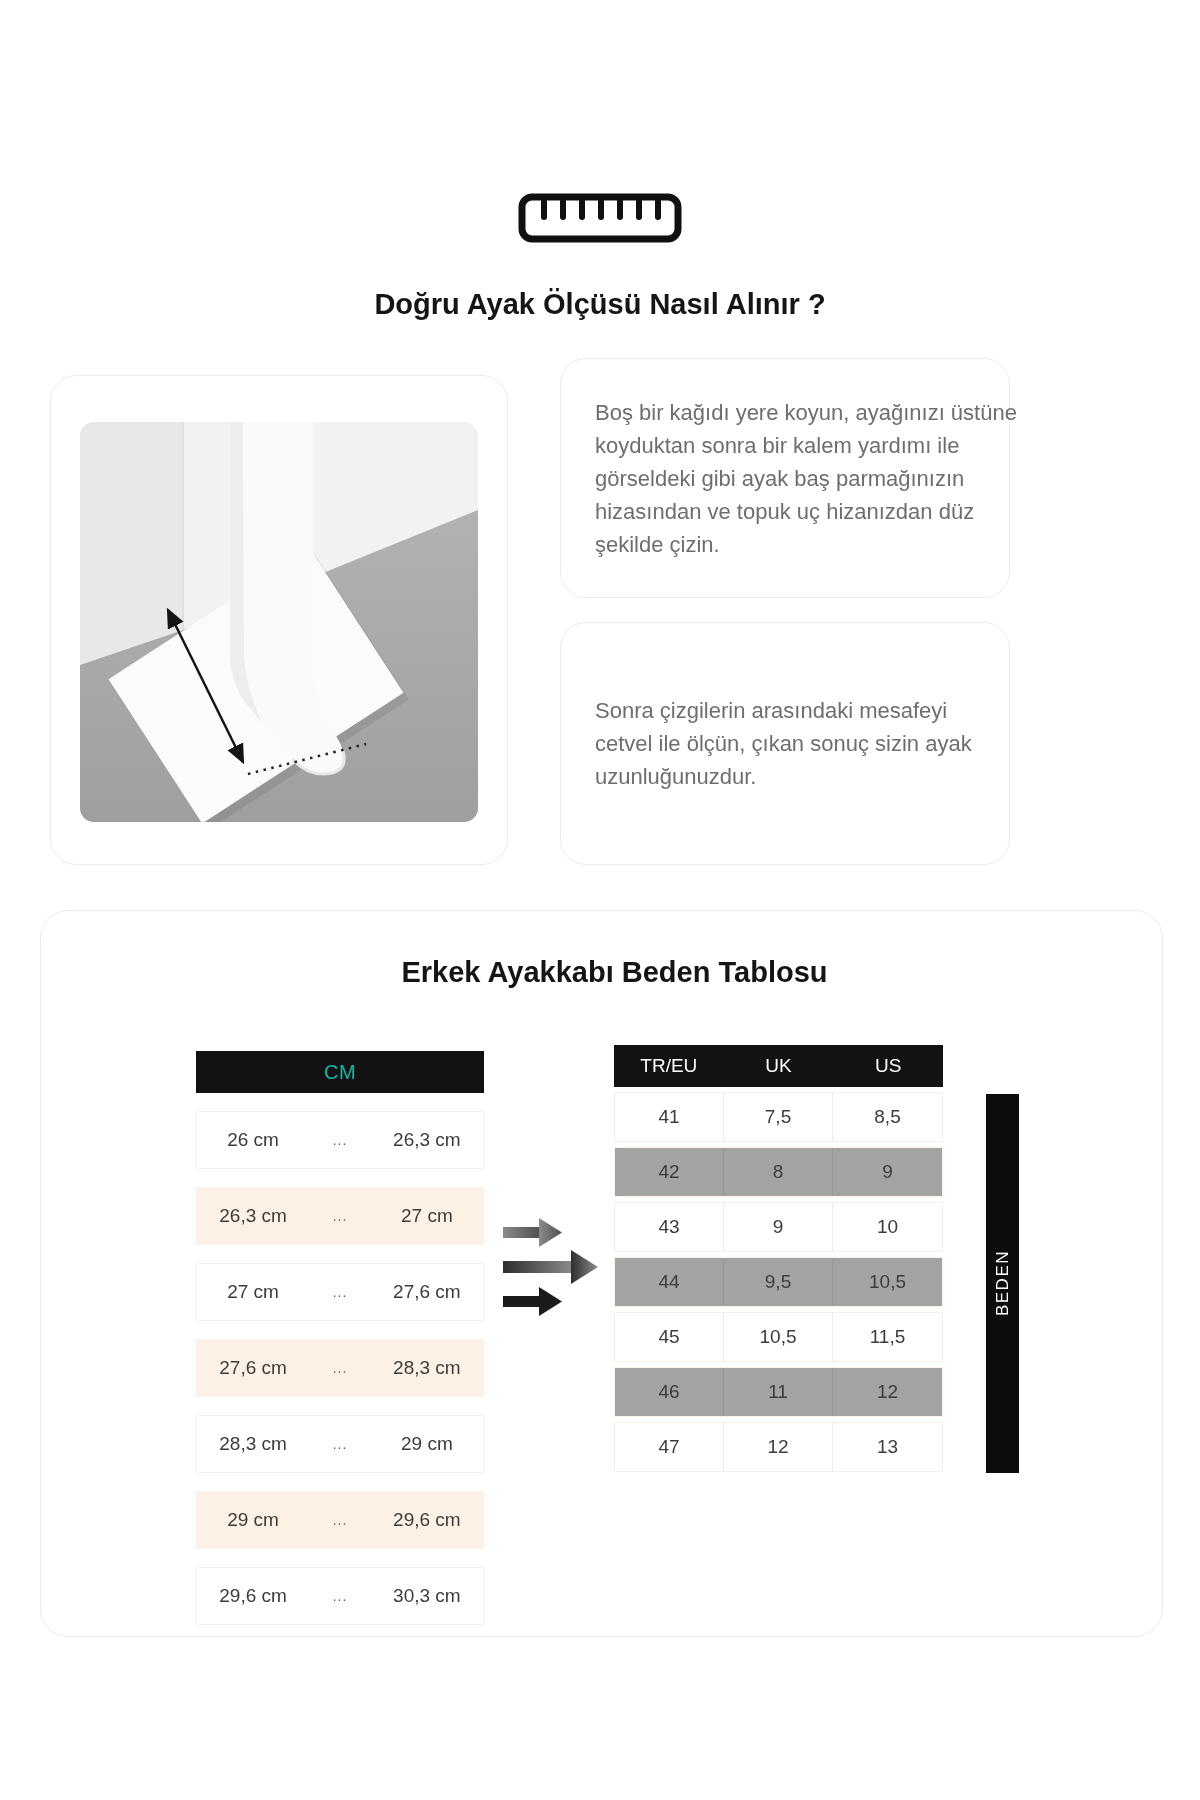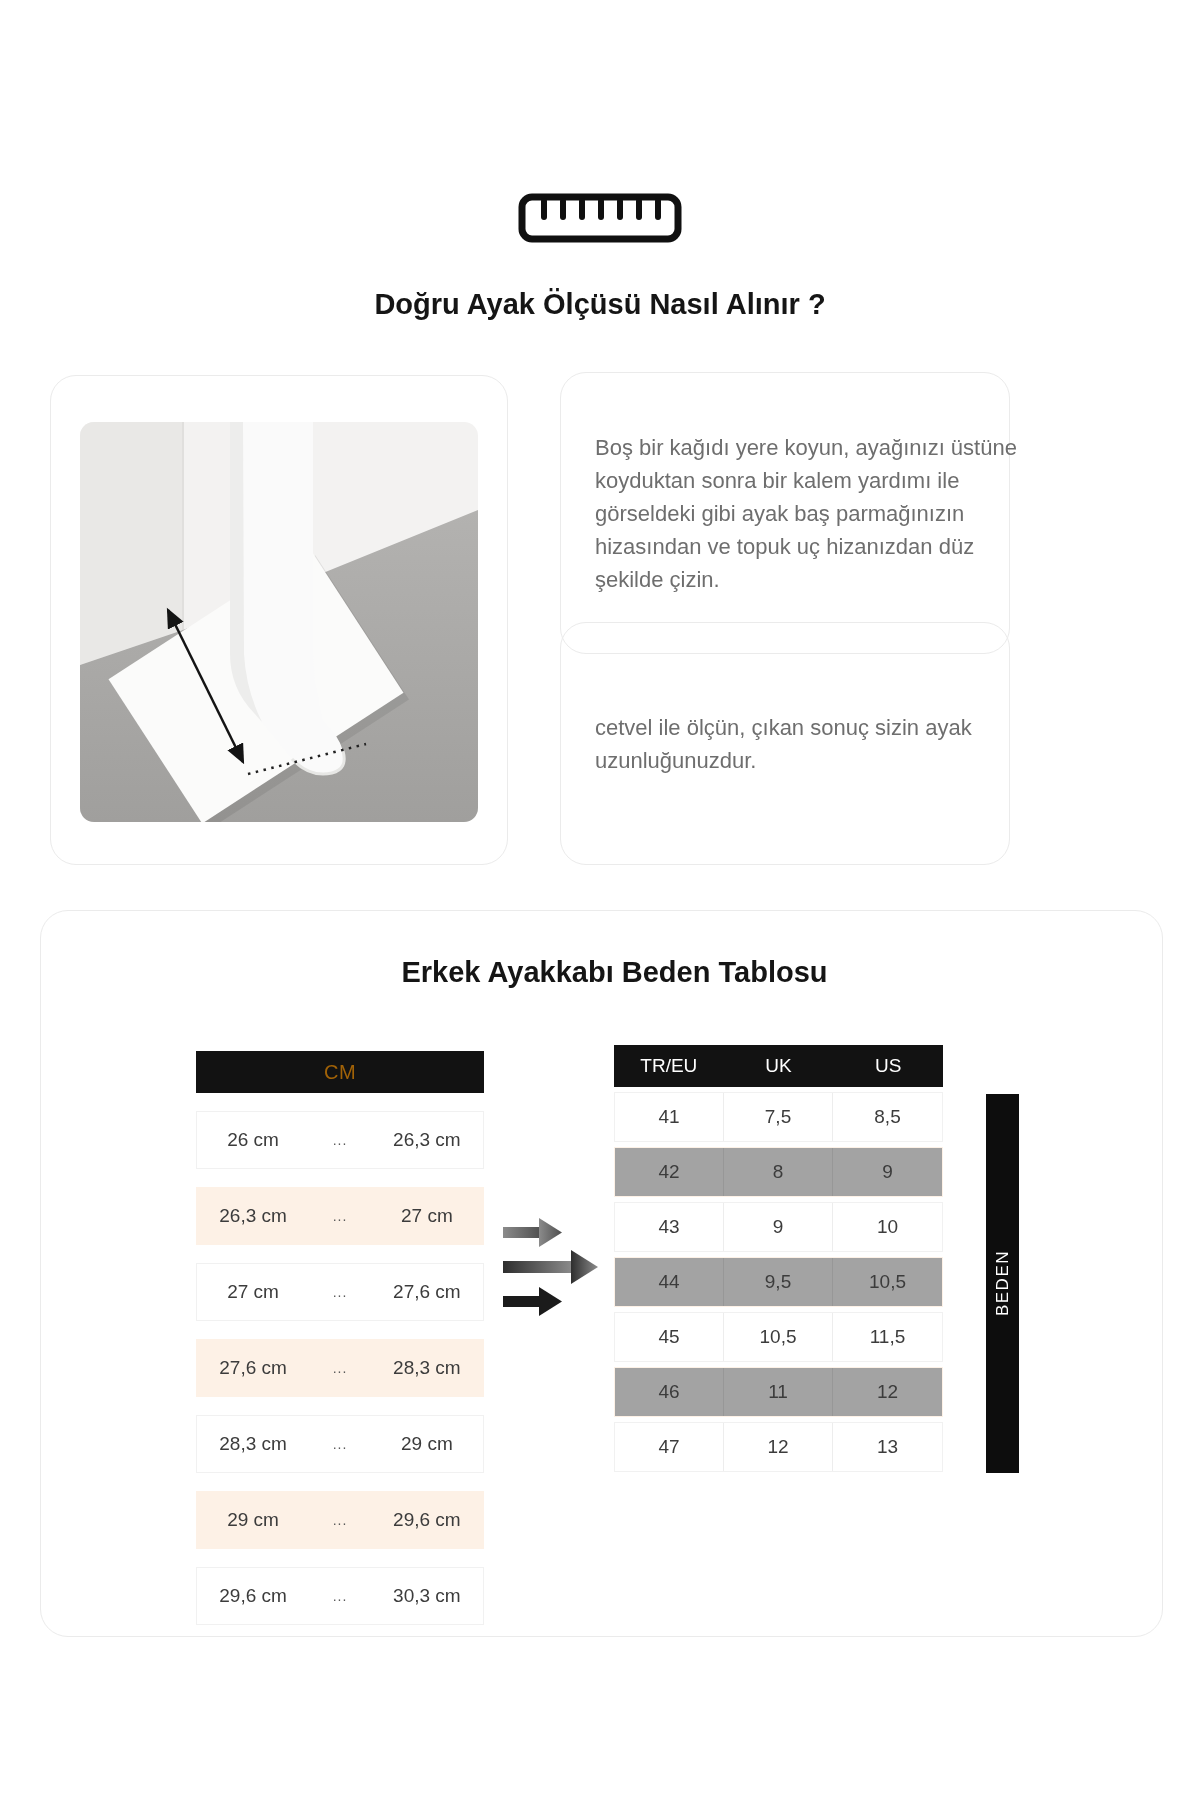--- a/index.html
+++ b/index.html
@@ -11,35 +11,35 @@
   .page-title { position:absolute; top:288px; left:0; width:1200px; margin:0; text-align:center;
                 font-size:29px; font-weight:700; color:#151515; }
 
   
   .photo-card { position:absolute; left:50px; top:375px; width:458px; height:490px;
                 border:1px solid #ebebeb; border-radius:26px; box-sizing:border-box; }
   .photo-wrap { position:absolute; left:29px; top:46px; width:398px; height:400px;
                 border-radius:14px; overflow:hidden; }
   .step-box { position:absolute; left:560px; width:450px; border:1px solid #ebebeb;
               border-radius:26px; box-sizing:border-box; display:flex; align-items:center; }
-  .step-box.first { top:372px; height:282px; }
+  .step-box.first { top:358px; height:240px; }
   .step-box.second { top:622px; height:243px; }
   .step-text { margin:0 0 0 34px; }
   .step-text div { font-size:22px; line-height:33px; color:#6e6e6e; white-space:nowrap; }
 
   
   .size-card { position:absolute; left:40px; top:910px; width:1123px; height:727px;
                border:1px solid #ebebeb; border-radius:28px; box-sizing:border-box; }
   .size-title { position:absolute; top:45px; left:13px; width:100%; margin:0; text-align:center;
                 font-size:29px; font-weight:700; color:#151515; }
 
   .cm-table { position:absolute; left:155px; top:140px; width:288px; }
   .intl-table { position:absolute; left:573px; top:134px; width:329px; }
 
-  .t-head { height:42px; background:#121212; color:#a16207; display:flex;
+  .t-head { height:42px; background:#121212; color:#14b8a6; display:flex;
             align-items:center; justify-content:center; font-size:20px; letter-spacing:0.5px; }
   .t-head3 { height:42px; background:#121212; display:grid; grid-template-columns:repeat(3,1fr);
              align-items:center; text-align:center; color:#ffffff; font-size:19px; }
 
   .t-row { display:grid; grid-template-columns:1fr 0.55fr 1fr; height:58px; margin-top:18px;
            align-items:center; text-align:center; font-size:19px; color:#3c3c3c;
            background:#ffffff; border:1px solid #f1f1f1; box-sizing:border-box; }
   .t-row .dots { color:#5a5a5a; font-size:14px; letter-spacing:1px; }
   .t-row.alt { background:#fdf1e6; border-color:#fdf1e6; }
 
@@ -122,20 +122,21 @@
       <div>Boş bir kağıdı yere koyun, ayağınızı üstüne</div>
       <div>koyduktan sonra bir kalem yardımı ile</div>
       <div>görseldeki gibi ayak baş parmağınızın</div>
       <div>hizasından ve topuk uç hizanızdan düz</div>
       <div>şekilde çizin.</div>
     </div>
   </div>
 
   <div class="step-box second">
     <div class="step-text">
+      <div>Sonra çizgilerin arasındaki mesafeyi</div>
       <div>cetvel ile ölçün, çıkan sonuç sizin ayak</div>
       <div>uzunluğunuzdur.</div>
     </div>
   </div>
 
   <div class="size-card">
     <h2 class="size-title">Erkek Ayakkabı Beden Tablosu</h2>
 
     <div class="cm-table">
       <div class="t-head">CM</div>

